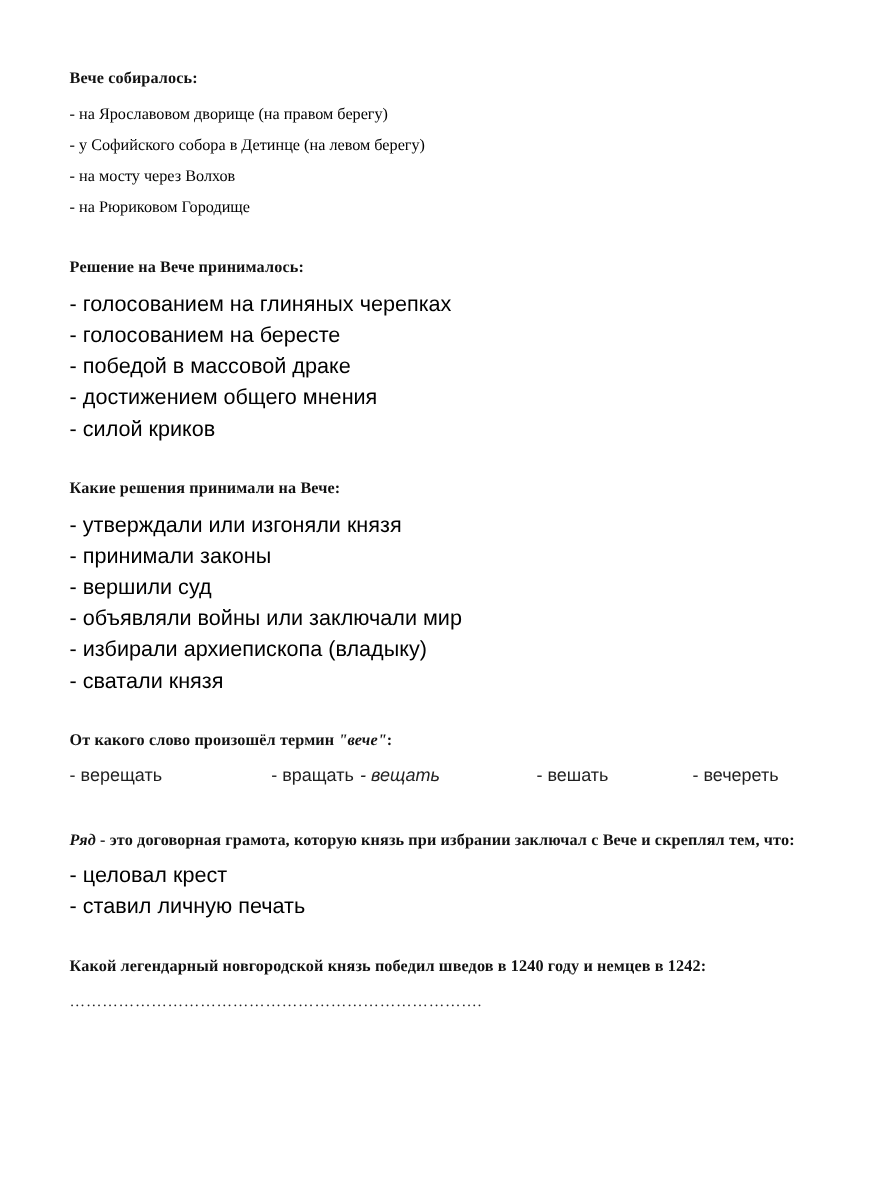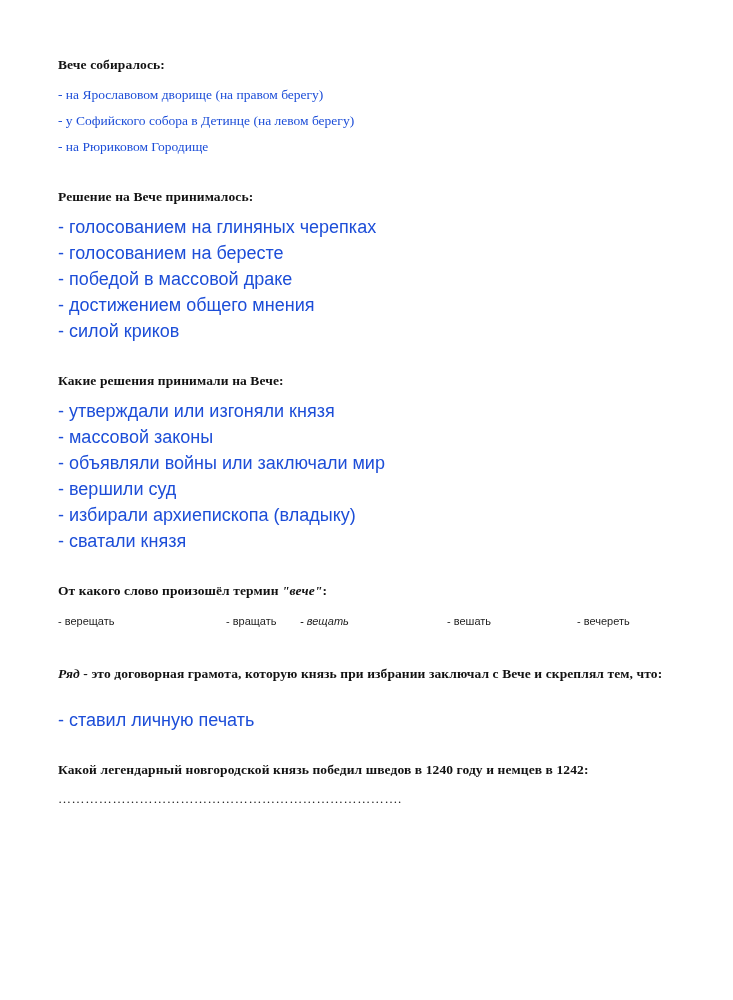--- a/index.html
+++ b/index.html
@@ -53,46 +53,46 @@
     margin: 0 0 4px 0;
     white-space: pre-wrap;
   }
   .heading .em-italic {
     font-style: italic;
     font-weight: bold;
   }
   .heading.wrap {
     width: 618px;
     line-height: 31px;
-    margin-bottom: 18px;
+    margin-bottom: 1px;
   }
 
   
   .item {
     font-size: 13px;
     line-height: 26px;
-    color: #1d4ed8;
+    color: #000000;
     margin: 0;
     white-space: pre-wrap;
   }
   .item.serif {
     font-family: "Liberation Serif", "DejaVu Serif", serif;
     font-size: 13.5px;
   }
   .item.sans {
     font-family: "Liberation Sans", "DejaVu Sans", sans-serif;
     font-size: 18px;
   }
 
   
   .option-row {
     position: relative;
     height: 26px;
     font-family: "Liberation Sans", "DejaVu Sans", sans-serif;
-    font-size: 11px;
+    font-size: 15px;
     line-height: 26px;
     color: #1f1f1f;
     margin-top: 2px;
     text-align: center;
   }
   .option-row .opt {
     position: absolute;
     top: 0;
     white-space: pre;
   }
@@ -121,55 +121,57 @@
 </head>
 <body>
 
 <div class="page">
   <div class="content">
 
     <div class="block">
       <p class="heading">Вече собиралось:</p>
       <p class="item serif">- на Ярославовом дворище (на правом берегу)</p>
       <p class="item serif">- у Софийского собора в Детинце (на левом берегу)</p>
+      <p class="item serif">- на мосту через Волхов</p>
       <p class="item serif">- на Рюриковом Городище</p>
     </div>
 
     <div class="block gap-lg">
       <p class="heading">Решение на Вече принималось:</p>
       <p class="item sans">- голосованием на глиняных черепках</p>
       <p class="item sans">- голосованием на бересте</p>
       <p class="item sans">- победой в массовой драке</p>
       <p class="item sans">- достижением общего мнения</p>
       <p class="item sans">- силой криков</p>
     </div>
 
     <div class="block gap-lg">
       <p class="heading">Какие решения принимали на Вече:</p>
       <p class="item sans">- утверждали или изгоняли князя</p>
-      <p class="item sans">- массовой законы</p>
+      <p class="item sans">- принимали законы</p>
+      <p class="item sans">- вершили суд</p>
       <p class="item sans">- объявляли войны или заключали мир</p>
-      <p class="item sans">- вершили суд</p>
       <p class="item sans">- избирали архиепископа (владыку)</p>
       <p class="item sans">- сватали князя</p>
     </div>
 
     <div class="block gap-lg">
       <p class="heading"><span>От какого слово произошёл термин </span><span class="em-italic">"вече"</span><span>:</span></p>
       <div class="option-row">
         <span class="opt opt-0">- верещать</span>
         <span class="opt opt-1">- вращать</span>
         <span class="opt opt-2">- вещать</span>
         <span class="opt opt-3">- вешать</span>
         <span class="opt opt-4">- вечереть</span>
       </div>
     </div>
 
     <div class="block gap-lg">
       <p class="heading wrap"><span class="em-italic">Ряд</span><span> - это договорная грамота, которую князь при избрании заключал с Вече и скреплял тем, что:</span></p>
+      <p class="item sans">- целовал крест</p>
       <p class="item sans">- ставил личную печать</p>
     </div>
 
     <div class="block gap-lg">
       <p class="heading">Какой легендарный новгородской князь победил шведов в 1240 году и немцев в 1242:</p>
       <p class="answer-line">………………………………………………………………….</p>
     </div>
 
   </div>
 </div>

